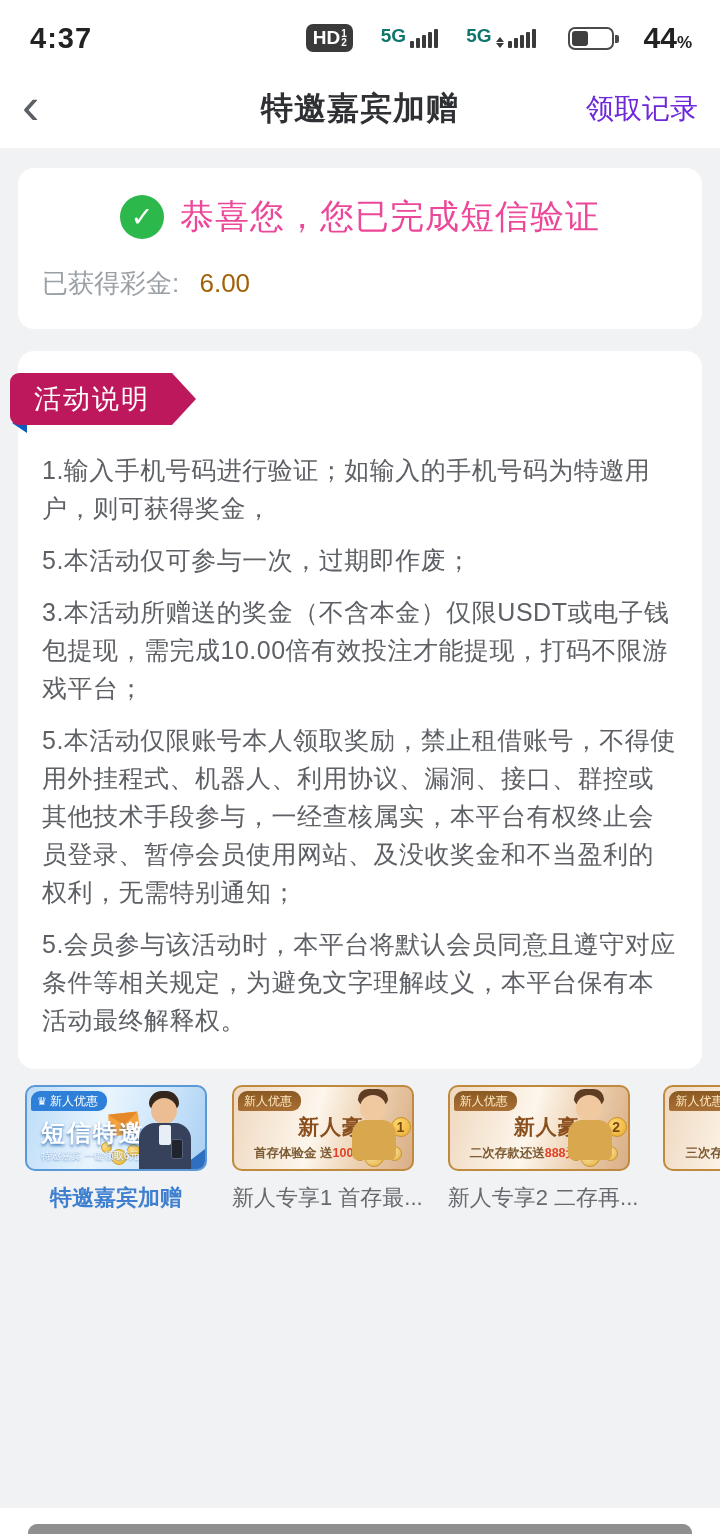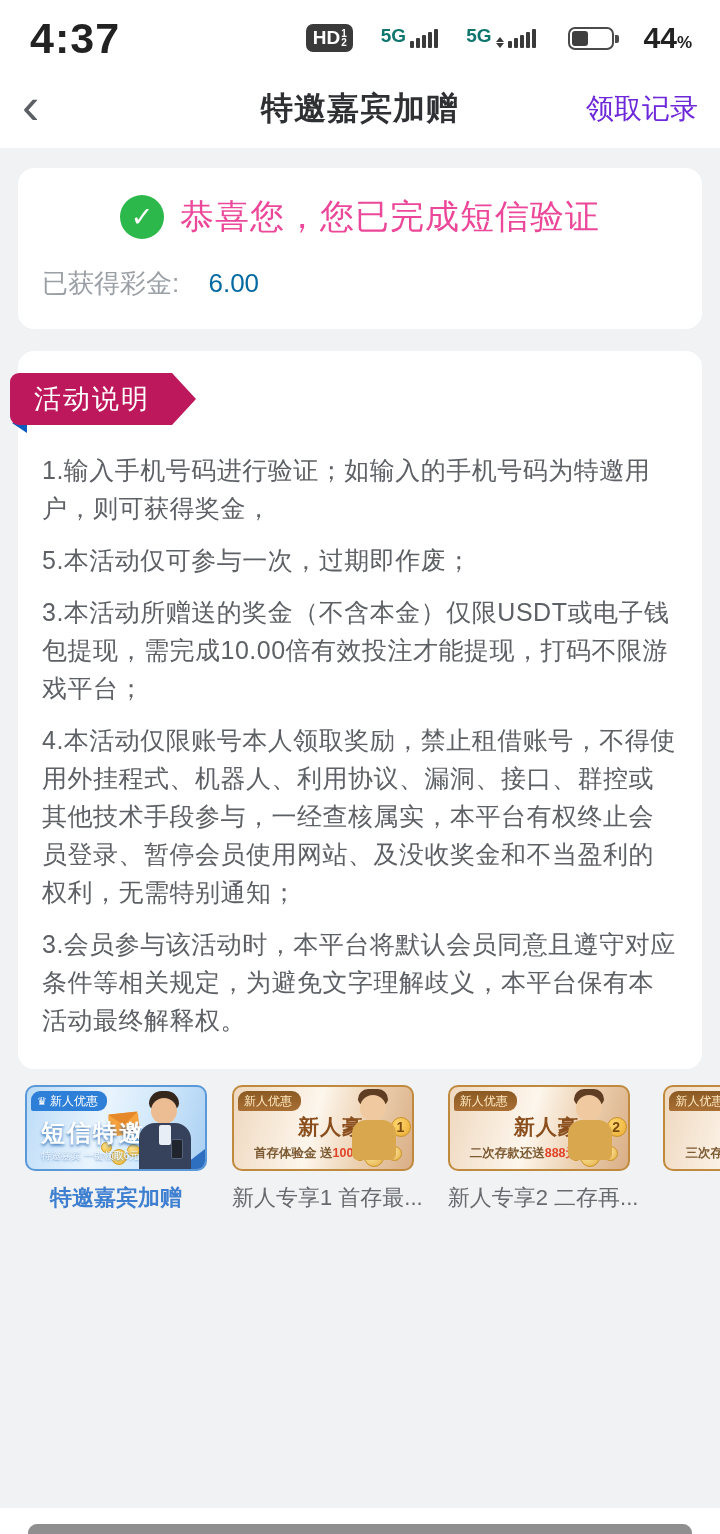--- a/index.html
+++ b/index.html
@@ -7,21 +7,21 @@
   body { font-family:"Liberation Sans","DejaVu Sans",sans-serif; }
   .screen{
     width:720px; height:1534px; margin:0 auto; position:relative;
     background:#f1f2f4; overflow:hidden; color:#2a2d31;
   }
   
   .statusbar{
     height:70px; background:#fff; display:flex; align-items:center;
     justify-content:space-between; padding:6px 28px 0 30px;
   }
-  .time{ font-size:43px; font-weight:600; color:#222; letter-spacing:1px;}
+  .time{ font-size:29px; font-weight:600; color:#222; letter-spacing:1px;}
   .sicons{ display:flex; align-items:center; gap:28px; }
   .hd{ background:#3a3a3a; color:#fff; border-radius:7px; padding:3px 6px 3px 7px;
        display:flex; align-items:center; }
   .hd b{ font-size:19px; font-weight:800; letter-spacing:0; }
   .hd .hdnums{ display:flex; flex-direction:column; line-height:9px; font-size:10px; font-weight:700; margin-left:1px;}
   .sig{ display:flex; align-items:flex-end; gap:3px; }
   .sig .g{ font-size:19px; font-weight:700; color:#0f766e; margin-right:1px; line-height:14px; align-self:flex-start;}
   .bars{ display:flex; align-items:flex-end; gap:2px; }
   .bars i{ display:block; width:4px; background:#3a3a3a; border-radius:1px;}
   .bars i:nth-child(1){height:7px}.bars i:nth-child(2){height:10px}
@@ -42,21 +42,21 @@
   .htitle{ font-size:32px; font-weight:600; color:#2e3033; letter-spacing:1px;}
   .records{ position:absolute; right:22px; font-size:28px; color:#6d28d9; cursor:pointer;}
   
   .card{ background:#fff; border-radius:16px; margin:20px 18px 0; }
   .result-card{ padding:26px 24px 28px; }
   .result-row{ display:flex; align-items:center; justify-content:center; gap:16px; }
   .check{ width:44px; height:44px; border-radius:50%; background:#2db84b; color:#fff;
           display:flex; align-items:center; justify-content:center; font-size:27px; font-weight:800; flex:0 0 44px;}
   .rmsg{ font-size:34px; font-weight:500; color:#ec4899; letter-spacing:1px;}
   .bonus-row{ margin-top:26px; font-size:26px; color:#9aa0a6; }
-  .bonus-row em{ font-style:normal; color:#0369a1; margin-left:22px; }
+  .bonus-row em{ font-style:normal; color:#a16207; margin-left:13px; }
   
   .activity-card{ margin-top:22px; padding:22px 24px 16px; position:relative; }
   .ribbon{ position:relative; width:max-content; margin:0 0 26px -32px; }
   .ribbon-fold{ position:absolute; left:2px; bottom:-8px; width:15px; height:10px;
                 background:#0c5cc0; clip-path:polygon(0 0,100% 0,100% 100%); }
   .ribbon-body{ position:relative; display:inline-block; background:#be185d; color:#fff;
                 font-size:27px; line-height:52px; letter-spacing:2px;
                 padding:0 46px 0 24px; border-radius:9px;
                 clip-path:polygon(0 0, calc(100% - 24px) 0, 100% 50%, calc(100% - 24px) 100%, 0 100%); }
   .rules p{ font-size:25px; line-height:38px; color:#5d6065; margin:0 0 14px; letter-spacing:.5px;}
@@ -192,22 +192,22 @@
 
   <div class="card activity-card">
     <div class="ribbon">
       <span class="ribbon-fold"></span>
       <span class="ribbon-body">活动说明</span>
     </div>
     <div class="rules">
       <p>1.输入手机号码进行验证；如输入的手机号码为特邀用户，则可获得奖金，</p>
       <p>5.本活动仅可参与一次，过期即作废；</p>
       <p>3.本活动所赠送的奖金（不含本金）仅限USDT或电子钱包提现，需完成10.00倍有效投注才能提现，打码不限游戏平台；</p>
-      <p>4.本活动仅限账号本人领取奖励，禁止租借账号，不得使用外挂程式、机器人、利用协议、漏洞、接口、群控或其他技术手段参与，一经查核属实，本平台有权终止会员登录、暂停会员使用网站、及没收奖金和不当盈利的权利，无需特别通知；</p>
-      <p>3.会员参与该活动时，本平台将默认会员同意且遵守对应条件等相关规定，为避免文字理解歧义，本平台保有本活动最终解释权。</p>
+      <p>5.本活动仅限账号本人领取奖励，禁止租借账号，不得使用外挂程式、机器人、利用协议、漏洞、接口、群控或其他技术手段参与，一经查核属实，本平台有权终止会员登录、暂停会员使用网站、及没收奖金和不当盈利的权利，无需特别通知；</p>
+      <p>5.会员参与该活动时，本平台将默认会员同意且遵守对应条件等相关规定，为避免文字理解歧义，本平台保有本活动最终解释权。</p>
     </div>
   </div>
 
   <div class="promo-strip">
 
     <div class="promo">
       <div class="thumb thumb-blue">
         <span class="badge">
           <i class="crown">♛</i>
           <span>新人优惠</span>

